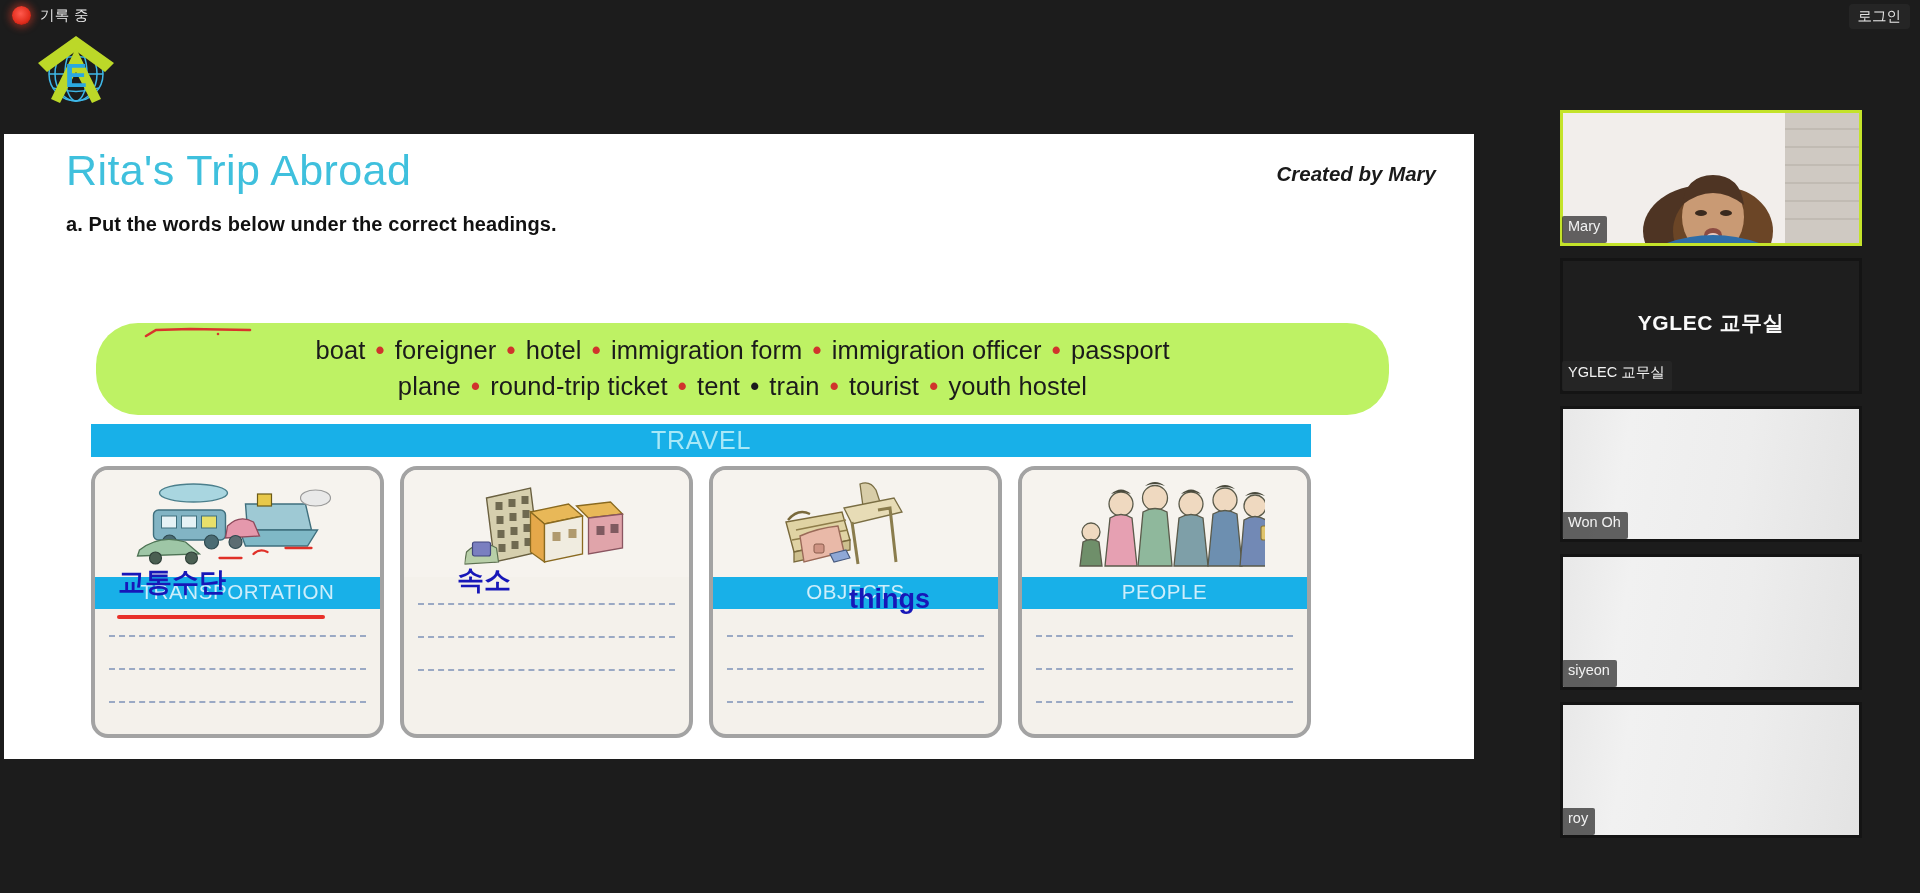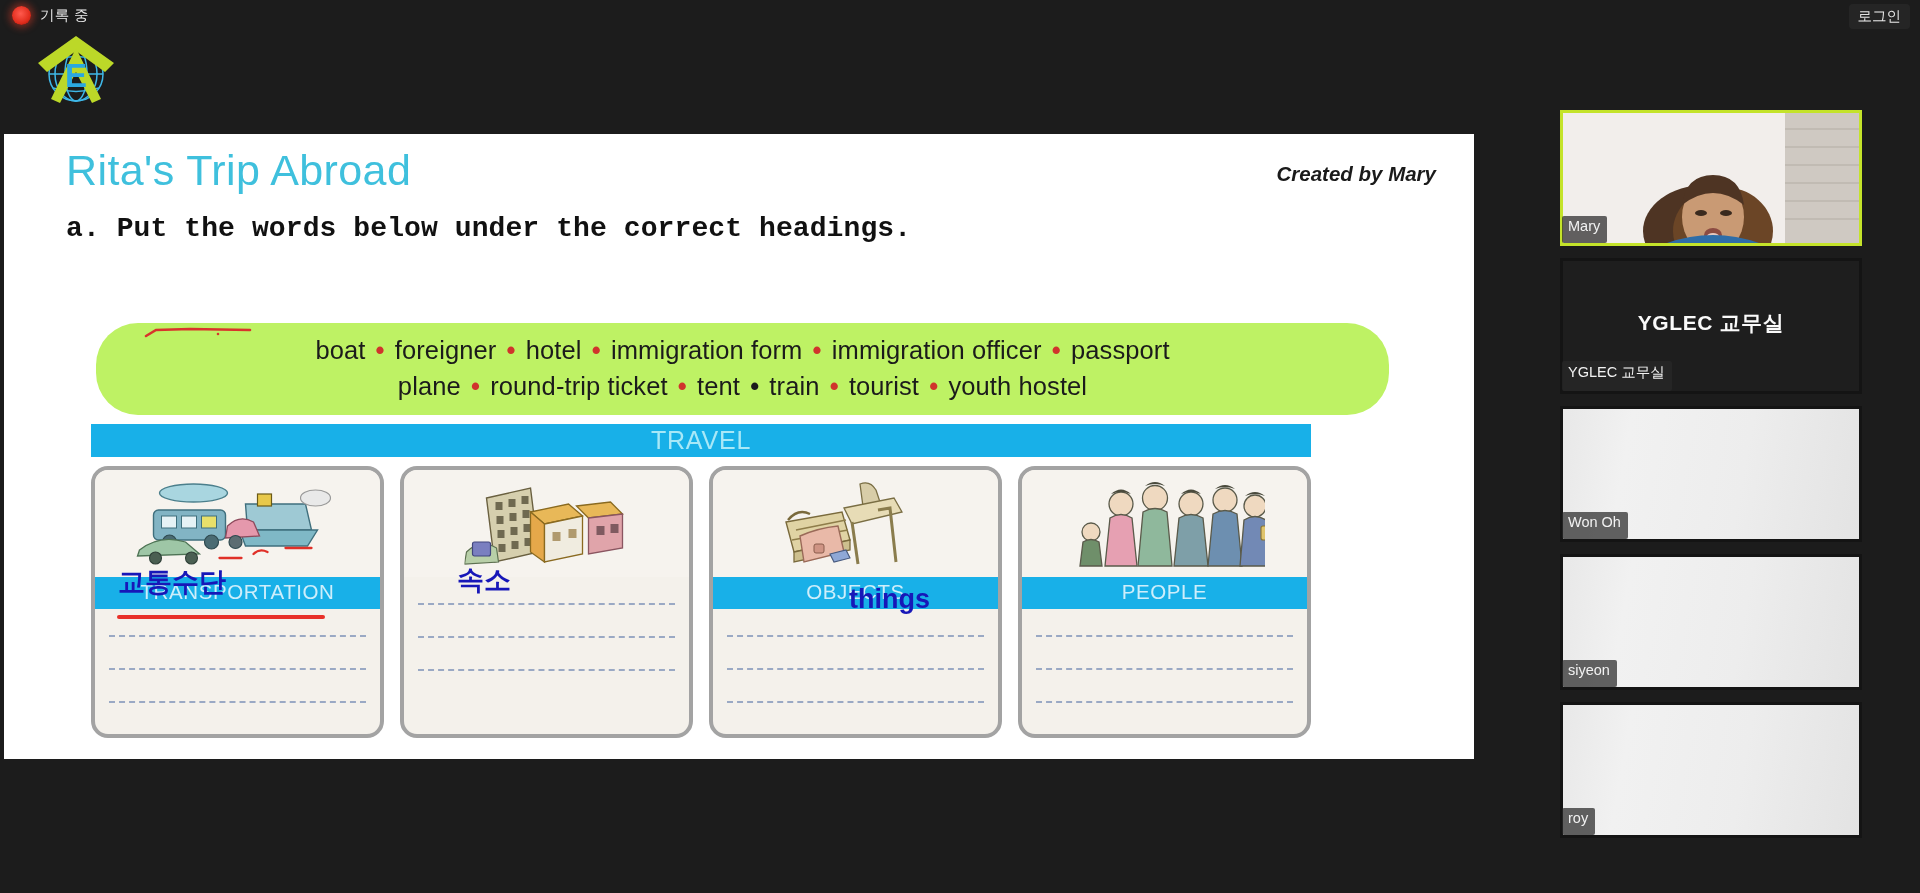--- a/index.html
+++ b/index.html
@@ -96,26 +96,25 @@
     right: 38px; top: 28px;
     font-size: 20.5px;
     font-weight: bold;
     font-style: italic;
     color: #1a1a1a;
     white-space: nowrap;
   }
   .instruction {
     position: absolute;
     left: 62px; top: 79px;
-    font-size: 28px;
+    font-size: 20px;
     font-weight: bold;
     color: #111;
     letter-spacing: 0.1px;
     white-space: nowrap;
-    font-family: Liberation Mono, monospace;
   }
 
   
   .wordbank {
     position: absolute;
     left: 92px; top: 153px;
     width: 1293px;
     min-height: 82px;
     background: #bef264;
     border-radius: 42px;

